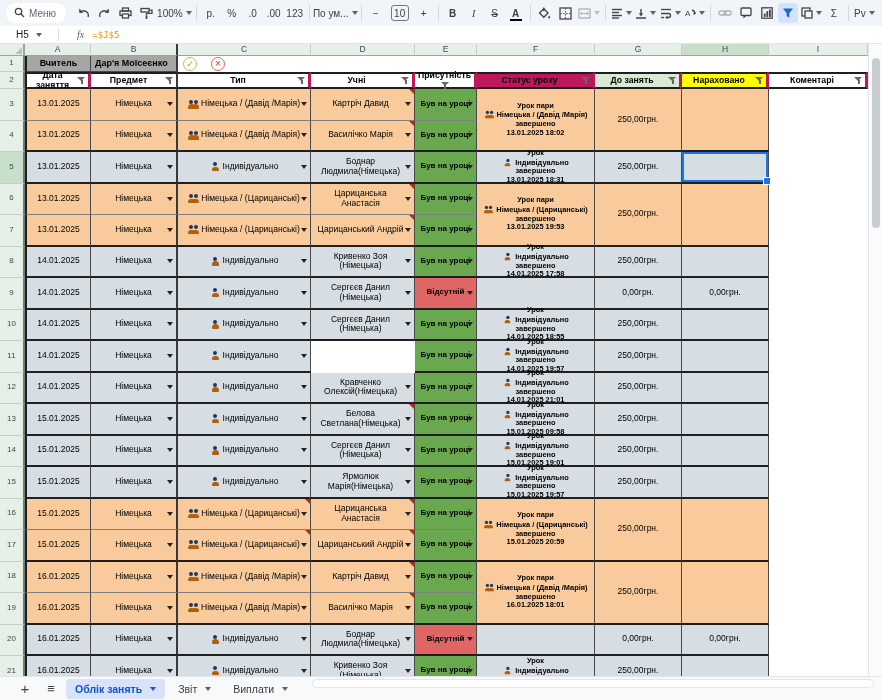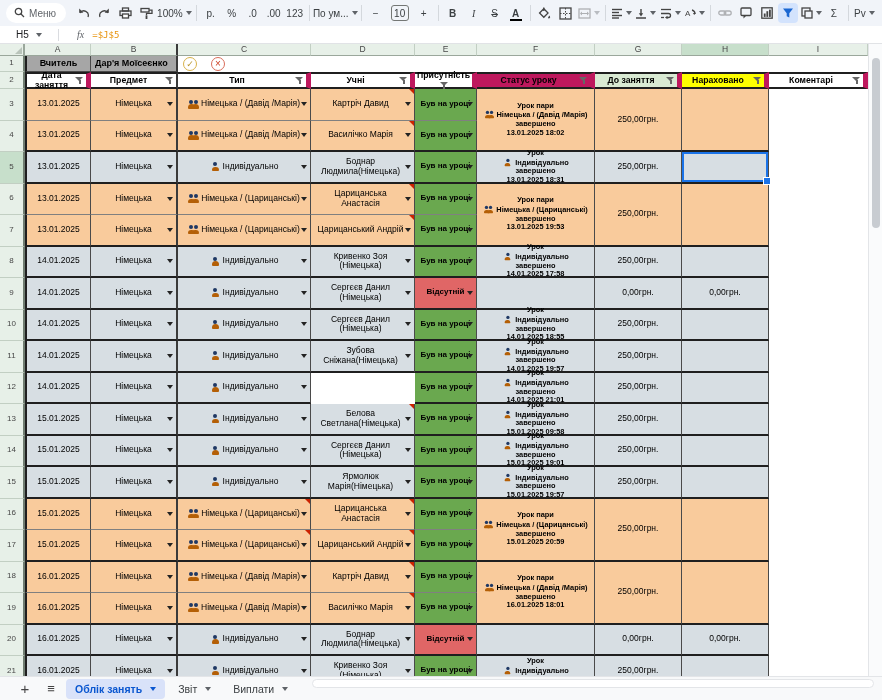--- a/index.html
+++ b/index.html
@@ -46,21 +46,21 @@
   .corner::after{content:'';position:absolute;right:1px;bottom:1px;border-left:7px solid transparent;
     border-bottom:7px solid #b9c4ba;}
   .colhdr{background:#e7f0e8;color:#474747;font-size:8.5px;border-right:1px solid #c2cfc3;
     border-bottom:1px solid #9aa79b;}
   .colhdr.hl,.rowhdr.hl{background:#c7dfcb;}
   .rowhdr{background:#e7f0e8;color:#474747;font-size:8px;border-right:2px solid #707d71;
     border-bottom:1px solid #c2cfc3;}
   .teach{font-weight:bold;font-size:9px;border-bottom:1px solid #4a4a4a;}
   .r1rest{border-right:none;border-bottom:none;justify-content:flex-start;padding-left:5px;gap:14px;}
   .hdr{font-weight:bold;font-size:8.7px;border-top:2px solid #1f1f1f;border-bottom:2px solid #1f1f1f;
-    border-right:5px solid #be185d;padding:0 2px;}
+    border-right:3px solid #be185d;padding:0 2px;}
   .hlab{flex:1;}
   .funnel{position:relative;width:9px;height:9px;flex:none;margin-left:1px;}
   .funnel::before{content:'';position:absolute;left:0;top:1px;border-left:4.5px solid transparent;
     border-right:4.5px solid transparent;border-top:4px solid #666;}
   .funnel::after{content:'';position:absolute;left:3.5px;top:4px;width:2px;height:4px;background:#666;}
   .dd{position:absolute;right:3px;top:50%;transform:translateY(-50%);width:0;height:0;
     border-left:3px solid transparent;border-right:3px solid transparent;border-top:4px solid #222;}
   .att{font-weight:bold;font-size:8px;}
   .status{font-weight:bold;font-size:7.4px;line-height:1.18;width:100%;padding:1px 2px;}
   .status .ln{display:block;}
@@ -390,21 +390,21 @@
       </div>
       <div class="cell hdr" style="grid-area: 3 / 6; background: rgb(255, 255, 255); flex-direction: column;">
         <span class="hlab">Присутність</span>
         <span class="funnel"></span>
       </div>
       <div class="cell hdr" style="grid-area: 3 / 7; background: #be185d;">
         <span class="hlab">Статус уроку</span>
         <span class="funnel"></span>
       </div>
       <div class="cell hdr" style="grid-area: 3 / 8; background: rgb(217, 234, 211);">
-        <span class="hlab">До заняття</span>
+        <span class="hlab">До занять</span>
         <span class="funnel"></span>
       </div>
       <div class="cell hdr" style="grid-area: 3 / 9; background: rgb(255, 255, 0);">
         <span class="hlab">Нараховано</span>
         <span class="funnel"></span>
       </div>
       <div class="cell hdr" style="grid-area: 3 / 10; background: rgb(255, 255, 255);">
         <span class="hlab">Коментарі</span>
         <span class="funnel"></span>
       </div>
@@ -612,24 +612,20 @@
       <div class="cell leftedge gend" style="grid-area: 12 / 2; background: rgb(215, 222, 227);">14.01.2025</div>
       <div class="cell frz gend" style="grid-area: 12 / 3; background: rgb(215, 222, 227);">
         <span>Німецька</span>
         <span class="dd"></span>
       </div>
       <div class="cell  gend" style="grid-area: 12 / 4; background: rgb(215, 222, 227);">
         <span class="pp person"></span>
         <span>Індивідуально</span>
         <span class="dd"></span>
       </div>
-      <div class="cell  gend" style="grid-area: 12 / 5; background: rgb(215, 222, 227);">
-        <span style="padding:0 8px 0 4px">Зубова Сніжана(Німецька)</span>
-        <span class="dd"></span>
-      </div>
       <div class="cell att gend" style="grid-area: 12 / 6; background: rgb(106, 168, 79);">
         <span>Був на уроці</span>
         <span class="dd"></span>
       </div>
       <div class="cell gend" style="grid-area: 12 / 7 / span 1; background: rgb(215, 222, 227);">
         <div class="status">
           <span class="ln">Урок</span>
           <span class="ln"><span class="pp s person"></span>Індивідуально</span>
           <span class="ln">завершено</span>
           <span class="ln">14.01.2025 19:57</span>
@@ -638,20 +634,24 @@
       <div class="cell pay gend" style="grid-area: 12 / 8 / span 1; background: rgb(215, 222, 227);">250,00грн.</div>
       <div class="cell pay gend" style="grid-area: 12 / 9 / span 1; background: rgb(215, 222, 227);"></div>
       <div class="cell leftedge gend" style="grid-area: 13 / 2; background: rgb(215, 222, 227);">14.01.2025</div>
       <div class="cell frz gend" style="grid-area: 13 / 3; background: rgb(215, 222, 227);">
         <span>Німецька</span>
         <span class="dd"></span>
       </div>
       <div class="cell  gend" style="grid-area: 13 / 4; background: rgb(215, 222, 227);">
         <span class="pp person"></span>
         <span>Індивідуально</span>
+        <span class="dd"></span>
+      </div>
+      <div class="cell  gend" style="grid-area: 13 / 5; background: rgb(215, 222, 227);">
+        <span style="padding:0 8px 0 4px">Кравченко Олексій(Німецька)</span>
         <span class="dd"></span>
       </div>
       <div class="cell att gend" style="grid-area: 13 / 6; background: rgb(106, 168, 79);">
         <span>Був на уроці</span>
         <span class="dd"></span>
       </div>
       <div class="cell gend" style="grid-area: 13 / 7 / span 1; background: rgb(215, 222, 227);">
         <div class="status">
           <span class="ln">Урок</span>
           <span class="ln"><span class="pp s person"></span>Індивідуально</span>

